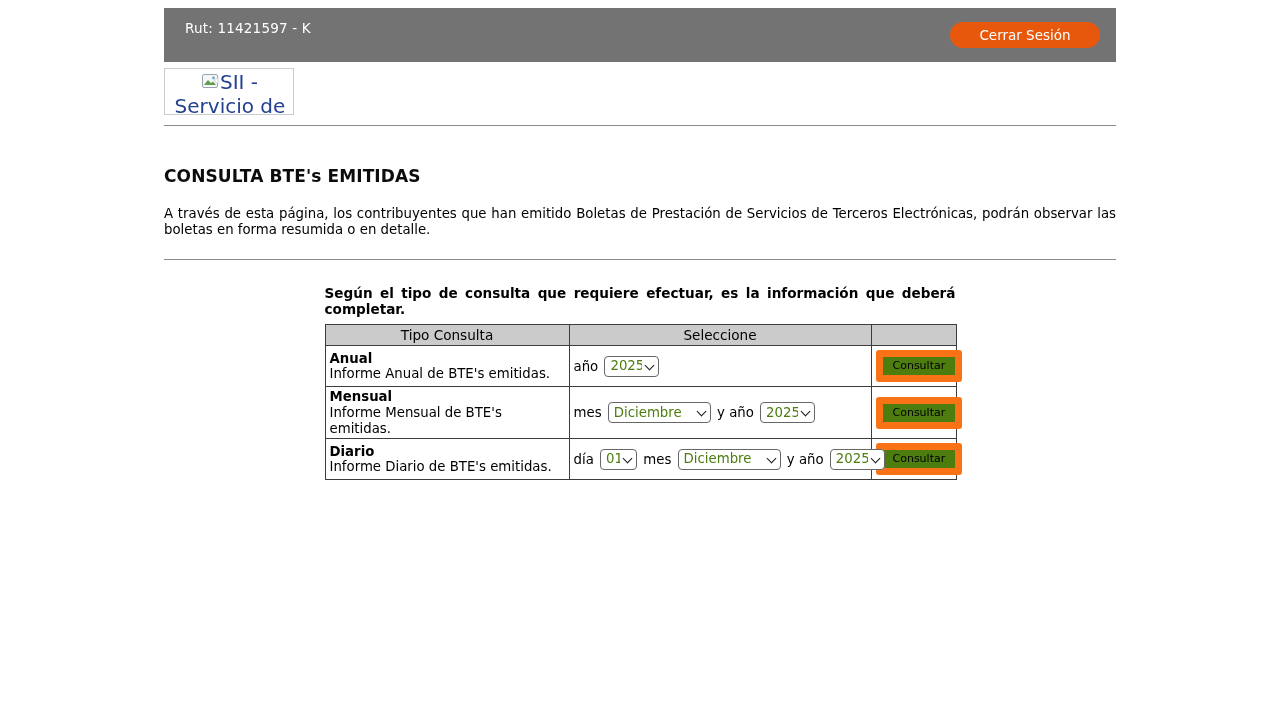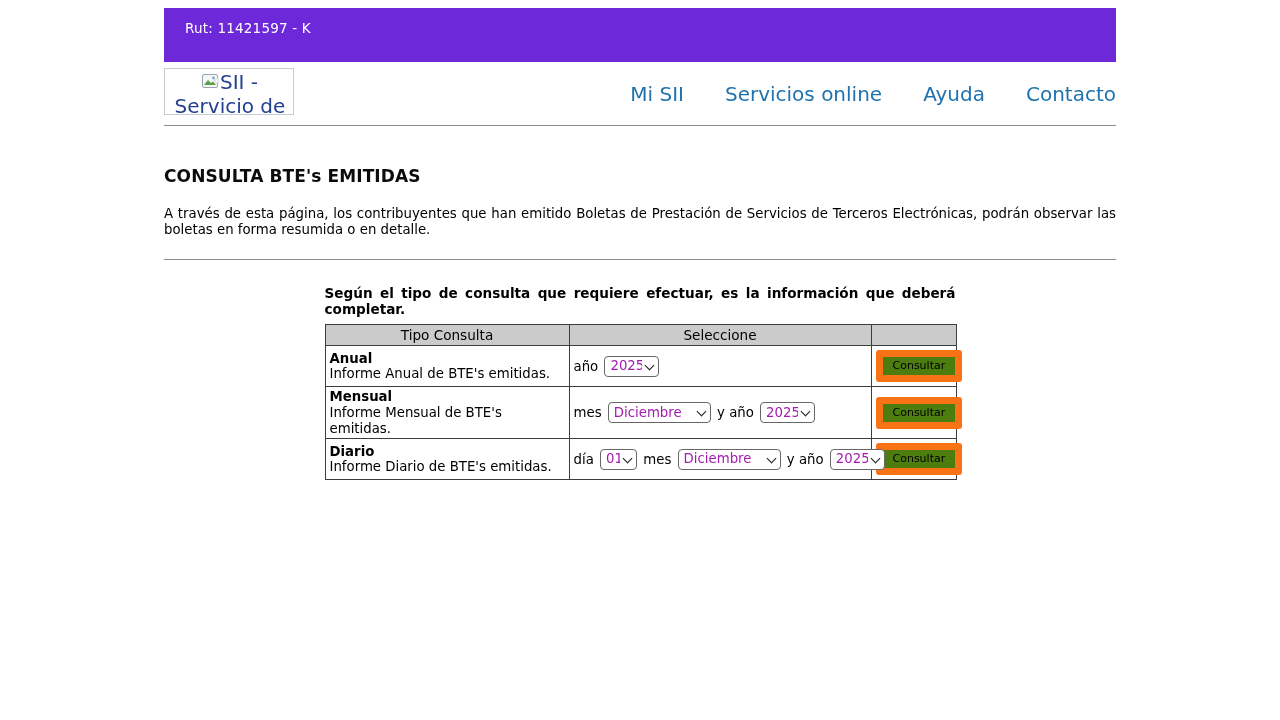--- a/index.html
+++ b/index.html
@@ -8,21 +8,21 @@
     width: 1280px; height: 720px;
     font-family: "DejaVu Sans", "Liberation Sans", sans-serif;
     color: #000;
     overflow: hidden;
   }
   .container { width: 952px; margin: 8px auto 0 auto; }
 
   
   .topbar {
     height: 54px;
-    background: #6d28d9;
+    background: #737373;
     display: flex;
     justify-content: space-between;
     align-items: center;
     padding: 0 16px 0 21px;
   }
   .rut-text {
     color: #ffffff;
     font-size: 13.5px;
     align-self: flex-start;
     margin-top: 12px;
@@ -127,21 +127,21 @@
   .selwrap select {
     -webkit-appearance: none;
     -moz-appearance: none;
     appearance: none;
     border: 1px solid #676767;
     border-radius: 4px;
     background: #ffffff;
     height: 21px;
     font-size: 13.3px;
     font-family: "DejaVu Sans", "Liberation Sans", sans-serif;
-    color: #a21caf;
+    color: #4d7c0f;
     padding: 0 16px 1px 5px;
     width: 100%;
     cursor: pointer;
   }
   .selwrap::after {
     content: "";
     position: absolute;
     right: 6px; top: 6px;
     width: 6px; height: 6px;
     border-right: 1.8px solid #1a1a1a;
@@ -165,37 +165,32 @@
   }
   .field-label { display: inline-block; vertical-align: middle; }
 </style>
 </head>
 <body>
 
 <div class="container">
 
   <div class="topbar">
     <span class="rut-text">Rut: 11421597 - K</span>
+    <button class="logout-btn">Cerrar Sesión</button>
   </div>
 
   <div class="header-row">
     <div class="logo-box">
       <span class="broken-img-icon"><svg width="17" height="15" viewBox="0 0 17 15">
             <rect x="0.5" y="0.5" width="15" height="13" rx="1.5" fill="#f4f6f8" stroke="#9aa4ad"></rect>
             <path d="M2 11 L6 6 L9 9 L11 7.5 L14 11 Z" fill="#5d9e4a"></path>
             <circle cx="11.5" cy="4" r="1.4" fill="#7aa7cc"></circle>
             <path d="M16 3 L12.5 7 L16 10 Z" fill="#ffffff" stroke="#9aa4ad" stroke-width="0.5"></path>
           </svg></span><span>SII - Servicio de</span>
     </div>
-    <nav class="main-nav">
-      <a>Mi SII</a>
-      <a>Servicios online</a>
-      <a>Ayuda</a>
-      <a>Contacto</a>
-    </nav>
   </div>
 
   <hr class="rule">
 
   <div class="page-title">CONSULTA BTE's EMITIDAS</div>
   <p class="page-desc">A través de esta página, los contribuyentes que han emitido Boletas de Prestación de Servicios de Terceros Electrónicas, podrán observar las boletas en forma resumida o en detalle.</p>
 
   <hr class="rule rule2">
 
   <div class="consulta-block">

